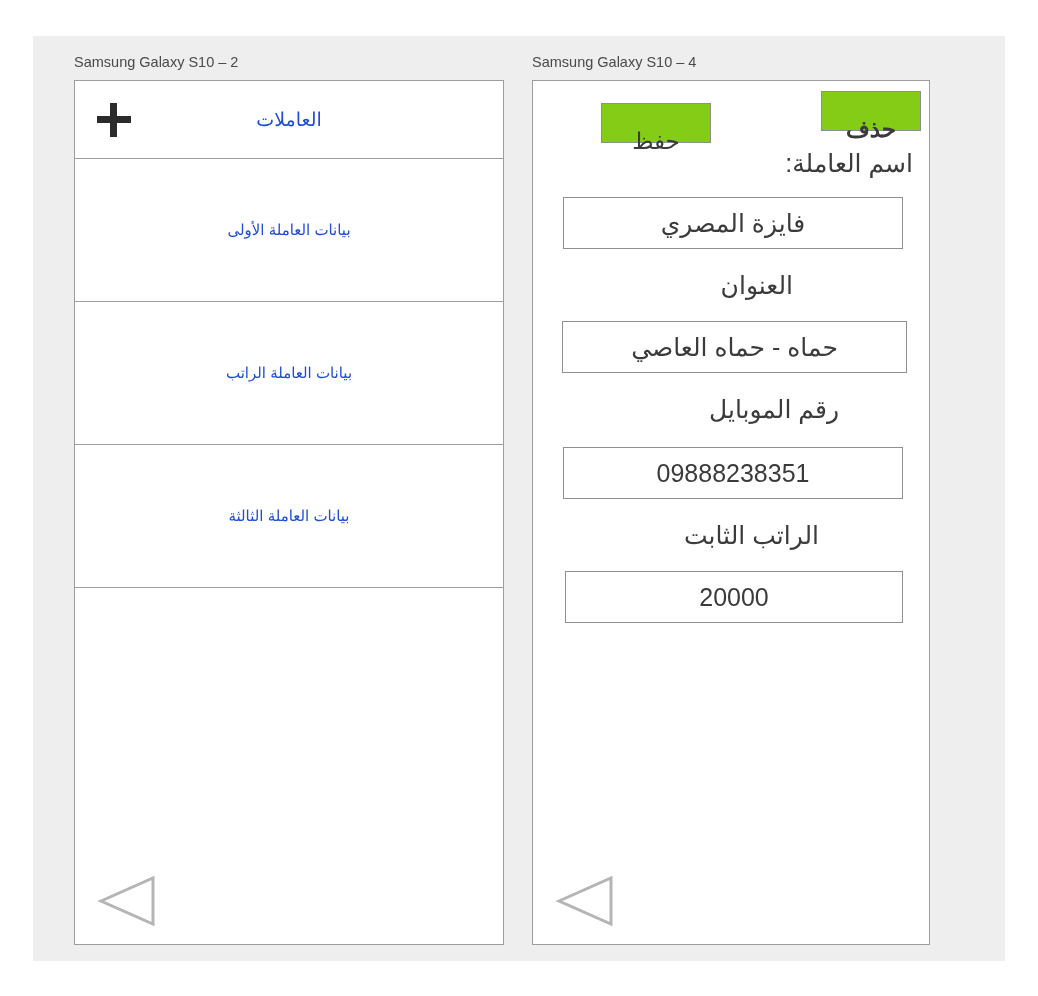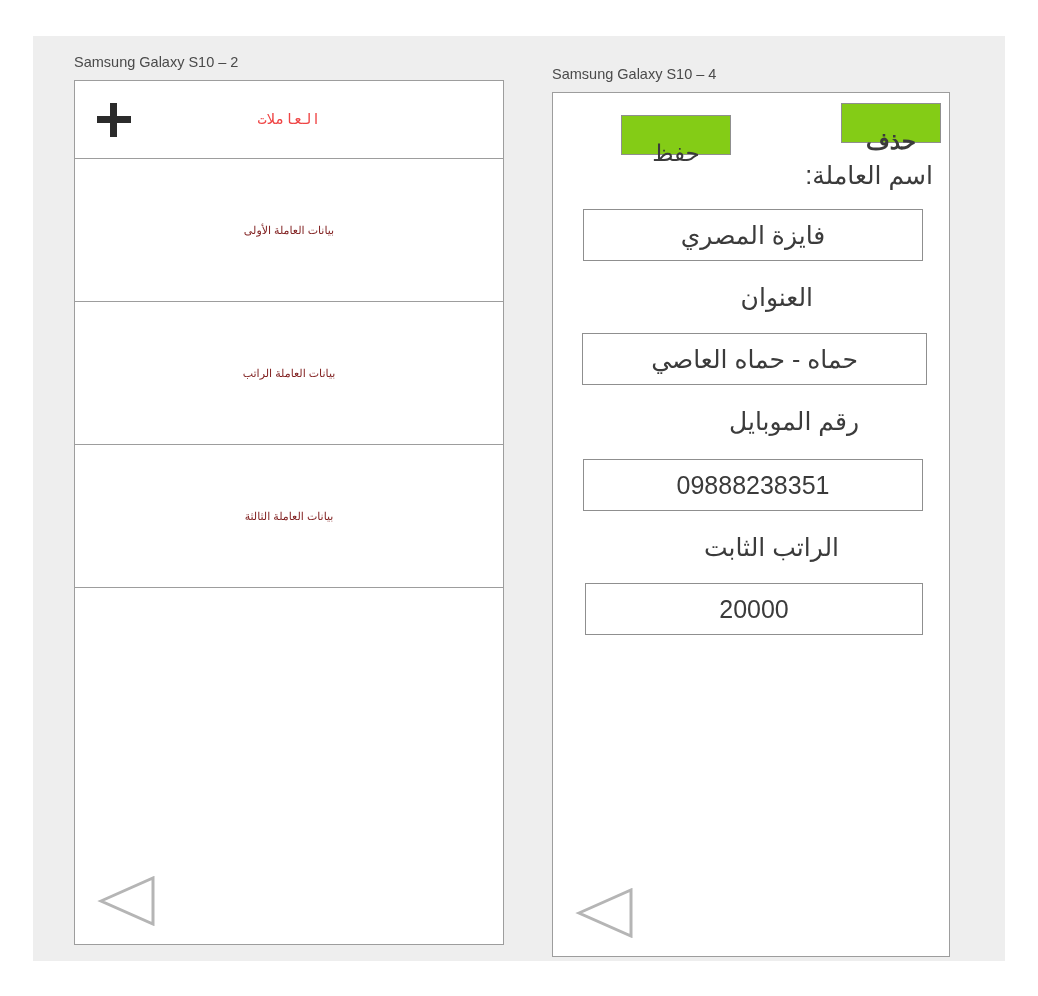--- a/index.html
+++ b/index.html
@@ -69,23 +69,23 @@
     border-bottom: 1px solid #9d9d9d;
     display: flex;
     align-items: center;
     justify-content: center;
     background: #ffffff;
   }
   .row-header {
     height: 78px;
   }
   .row-header .row-title {
-    font-size: 15px;
-    color: #ef4444;
-    font-family: Liberation Mono, monospace;
+    font-size: 19px;
+    color: #1d4ed8;
+    font-family: Liberation Sans, sans-serif;
   }
   .plus-icon {
     position: absolute;
     left: 22px;
     top: 50%;
     transform: translateY(-50%);
     width: 34px;
     height: 34px;
   }
   .plus-icon:before, .plus-icon:after {
@@ -97,40 +97,40 @@
     left: 0; top: 13px; width: 34px; height: 7px;
   }
   .plus-icon:after {
     top: 0; left: 13px; height: 34px; width: 7px;
   }
 
   .row-item {
     height: 143px;
   }
   .row-item .row-title {
-    font-size: 11px;
-    color: #7f1d1d;
+    font-size: 15px;
+    color: #1d4ed8;
   }
 
   .spacer-area {
     height: 230px;
   }
 
   
   .back-nav {
     position: absolute;
     bottom: 18px;
     left: 22px;
     width: 62px;
     height: 50px;
   }
   .back-nav svg { display: block; }
 
   
-  #frame-right { left: 519px; top: 18px; width: 398px; height: 890px; margin-top: 12px; }
+  #frame-right { left: 499px; top: 18px; width: 398px; height: 890px; }
   #screen-right { width: 398px; height: 865px; }
 
   .form-inner {
     position: relative;
     width: 100%;
     height: 100%;
     padding: 0;
   }
 
   .btn {

